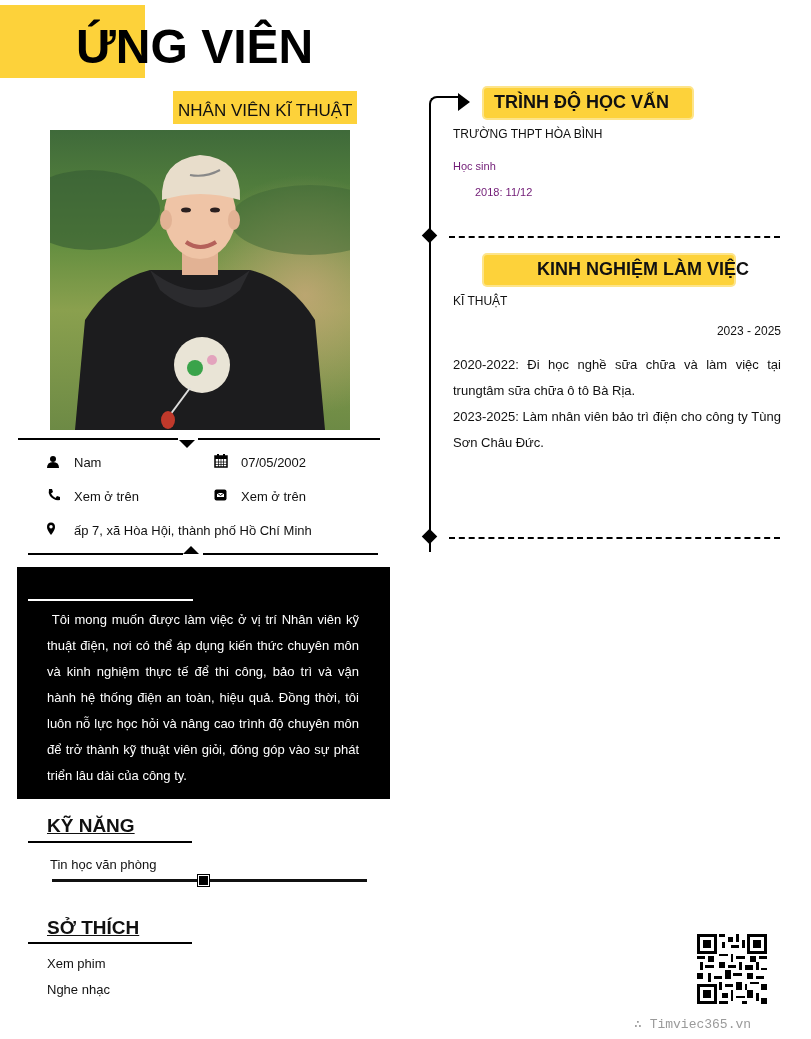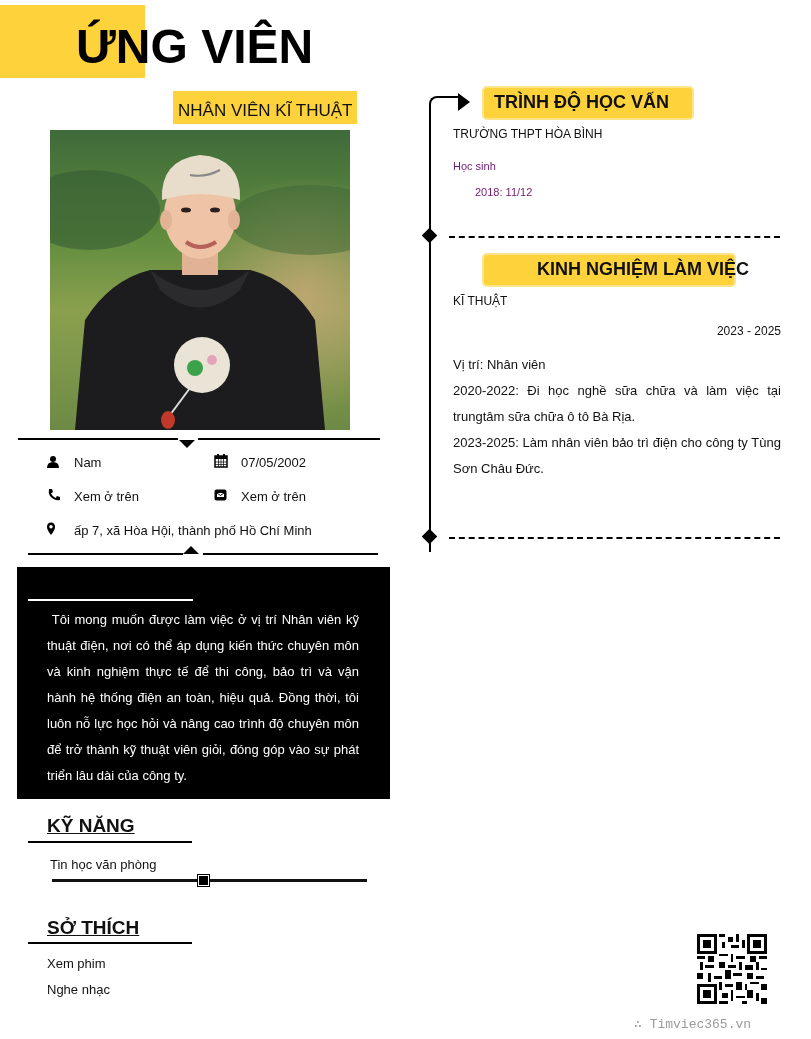--- a/index.html
+++ b/index.html
@@ -171,21 +171,20 @@
 <div class="abs r-text" style="left:475px; top:186px;">2018: 11/12</div>
 
 <div class="abs diamond" style="left:424px; top:230px;"></div>
 <div class="abs dash" style="left:449px; top:236px; width:331px;"></div>
 
 <div class="abs brush" style="left:484px; top:255px; width:250px; height:30px;"></div>
 <div class="abs brush-title" style="left:493px; top:259px;margin-left:44px;">KINH NGHIỆM LÀM VIỆC</div>
 <div class="abs r-head" style="left:453px; top:294px;">KĨ THUẬT</div>
 <div class="abs r-head" style="right:30px; top:324px;">2023 - 2025</div>
 <div class="abs exp-text">
-  <p>Vị trí: Nhân viên</p>
   <p>2020-2022: Đi học nghề sữa chữa và làm việc tại trungtâm sữa chữa ô tô Bà Rịa.</p>
   <p>2023-2025: Làm nhân viên bảo trì điện cho công ty Tùng Sơn Châu Đức.</p>
 </div>
 
 <div class="abs diamond" style="left:424px; top:531px;"></div>
 <div class="abs dash" style="left:449px; top:537px; width:331px;"></div>
 
 <div class="abs qr">
   <svg width="70" height="70" viewBox="0 0 25 25" shape-rendering="crispEdges">
     <rect width="25" height="25" fill="#fff"></rect>

